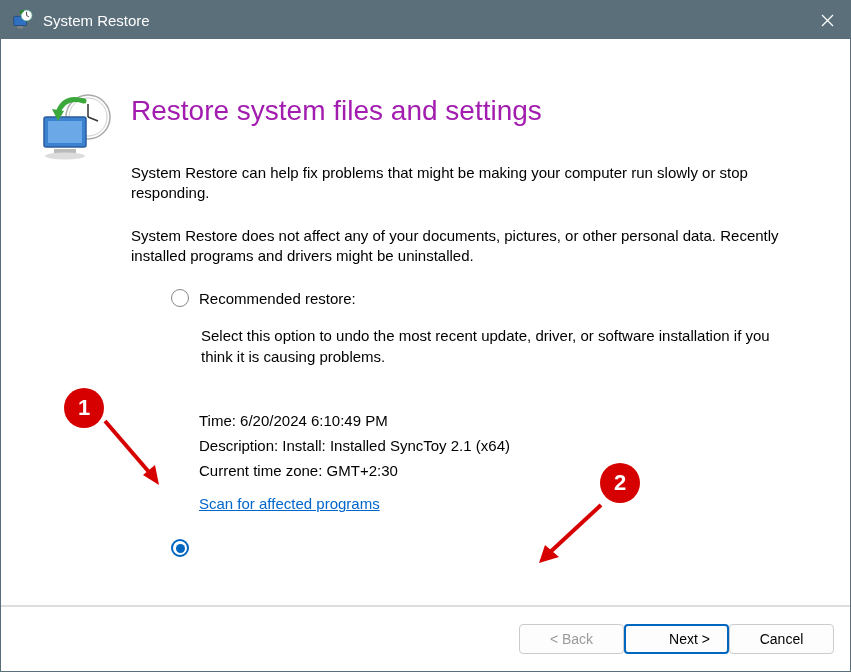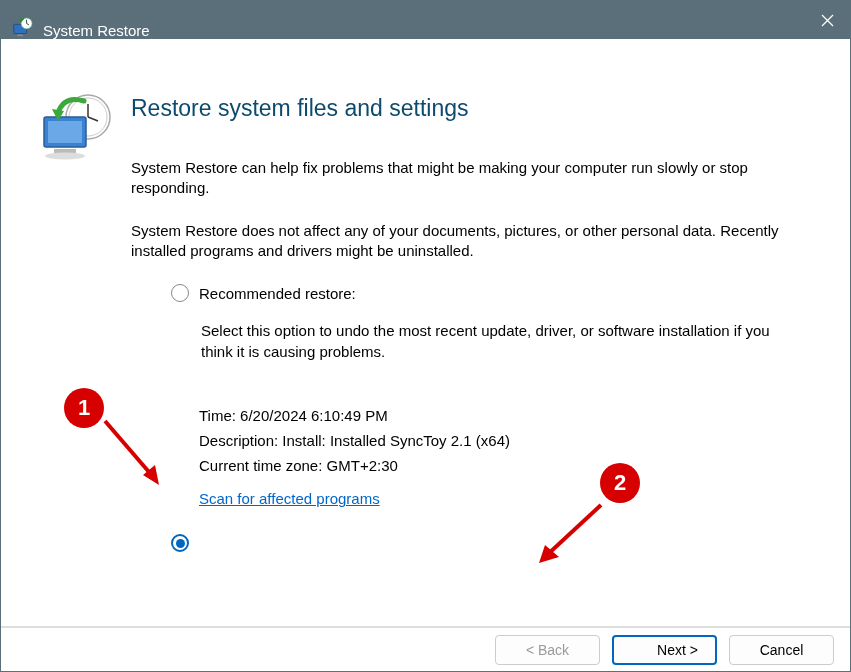--- a/index.html
+++ b/index.html
@@ -17,21 +17,21 @@
       border: 1px solid #5a6f7a;
       display: flex;
       flex-direction: column;
       background: #fff;
     }
     .titlebar {
       height: 38px;
       background: #5a6f7a;
       color: #fff;
       display: flex;
-      align-items: flex-end;
+      align-items: center;
       padding: 0 10px;
       font-size: 15px;
     }
     .titlebar-icon {
       width: 22px;
       height: 22px;
       margin-right: 10px;
       position: relative;
     }
     .titlebar-title { flex: 1; }
@@ -56,21 +56,21 @@
       padding: 50px 0 0 35px;
     }
     .restore-graphic { width: 80px; height: 80px; position: relative; }
     .main {
       flex: 1;
       padding: 56px 60px 0 0;
       font-size: 15px;
       color: #000;
       position: relative;
     }
-    .heading { font-size: 23px; color: #0c4a6e; margin-bottom: 36px; }
+    .heading { font-size: 28px; color: #a21caf; margin-bottom: 36px; }
     .para { margin-bottom: 22px; line-height: 1.35; }
     .radio-block { margin: 8px 0 0 40px; }
     .radio-row {
       display: flex;
       align-items: flex-end;
       margin-bottom: 10px;
     }
     .radio {
       width: 18px; height: 18px;
       border: 1.5px solid #888;
@@ -98,27 +98,26 @@
     .detail-line { margin-bottom: 8px; }
     .link {
       color: #0066cc;
       text-decoration: underline;
       cursor: pointer;
       display: inline-block;
       margin-top: 8px;
     }
     .choose-diff { margin: 26px 0 0 40px; display: flex; align-items: center; }
     .button-bar {
-      height: 44px;
+      height: 65px;
       border-top: 1px solid #ddd;
       display: flex;
       justify-content: flex-end;
       align-items: center;
       padding-right: 16px;
-      gap: 12px;
       background: #fff;
     }
     .btn {
       width: 105px;
       height: 30px;
       border: 1px solid #ccc;
       border-radius: 4px;
       background: #fdfdfd;
       font-size: 14px;
       cursor: pointer;

